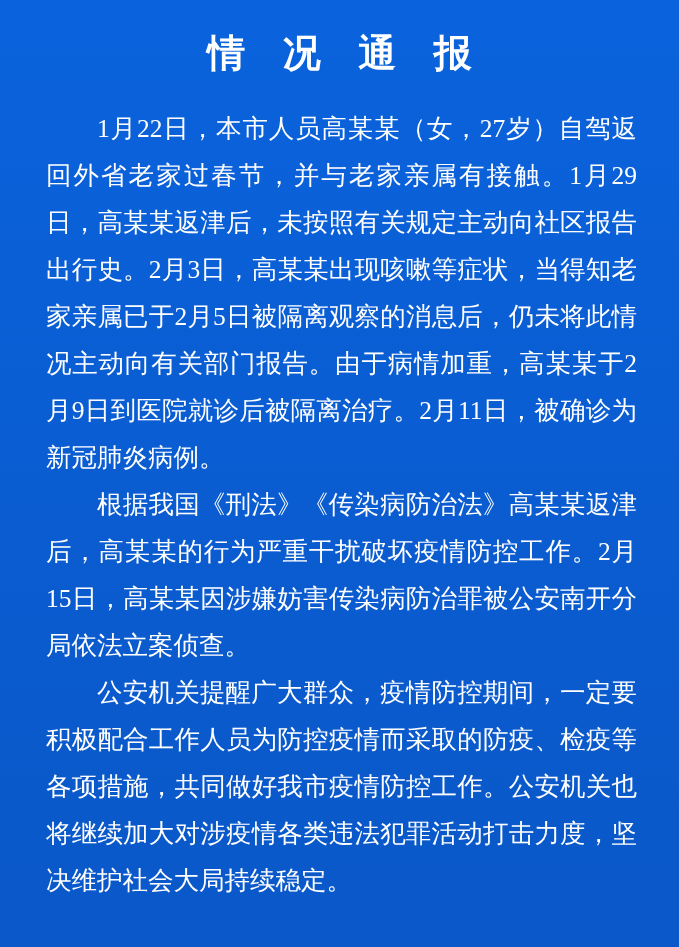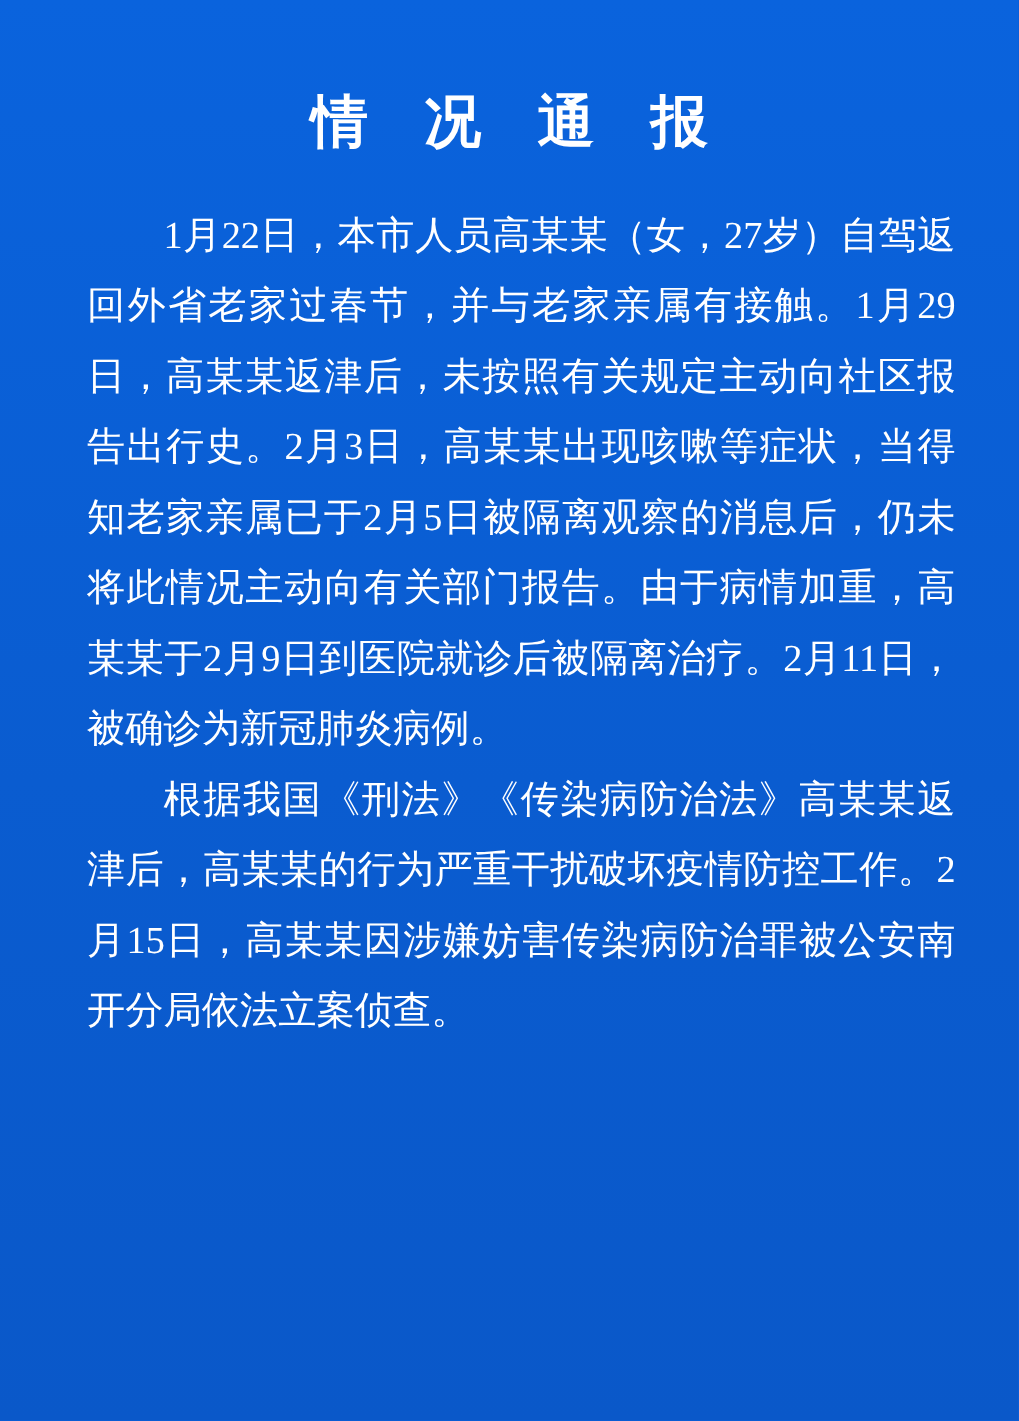--- a/index.html
+++ b/index.html
@@ -21,40 +21,41 @@
     box-sizing: border-box;
     padding: 0 42px;
   }
   .doc-title {
     text-align: center;
     color: #ffffff;
     font-size: 38px;
     font-weight: bold;
     letter-spacing: 14px;
     text-indent: 14px;
-    padding-top: 56px;
+    padding-top: 28px;
     padding-bottom: 26px;
     font-family: "Liberation Serif", serif;
   }
   .body-text {
     color: #ffffff;
     font-size: 25.5px;
     line-height: 47px;
     text-align: justify;
     text-justify: inter-ideograph;
     font-family: "Liberation Serif", serif;
   }
   .para {
     text-indent: 2em;
-    margin: 0 0 0 16px;
+    margin: 0 0 0 4px;
   }
 </style>
 </head>
 <body>
 
 <div class="page">
   <div class="doc-title">情 况 通 报</div>
   <div class="body-text">
     <p class="para">1月22日，本市人员高某某（女，27岁）自驾返回外省老家过春节，并与老家亲属有接触。1月29日，高某某返津后，未按照有关规定主动向社区报告出行史。2月3日，高某某出现咳嗽等症状，当得知老家亲属已于2月5日被隔离观察的消息后，仍未将此情况主动向有关部门报告。由于病情加重，高某某于2月9日到医院就诊后被隔离治疗。2月11日，被确诊为新冠肺炎病例。</p>
     <p class="para">根据我国《刑法》《传染病防治法》高某某返津后，高某某的行为严重干扰破坏疫情防控工作。2月15日，高某某因涉嫌妨害传染病防治罪被公安南开分局依法立案侦查。</p>
+    <p class="para">公安机关提醒广大群众，疫情防控期间，一定要积极配合工作人员为防控疫情而采取的防疫、检疫等各项措施，共同做好我市疫情防控工作。公安机关也将继续加大对涉疫情各类违法犯罪活动打击力度，坚决维护社会大局持续稳定。</p>
   </div>
 
 </div>
 
 </body></html>

